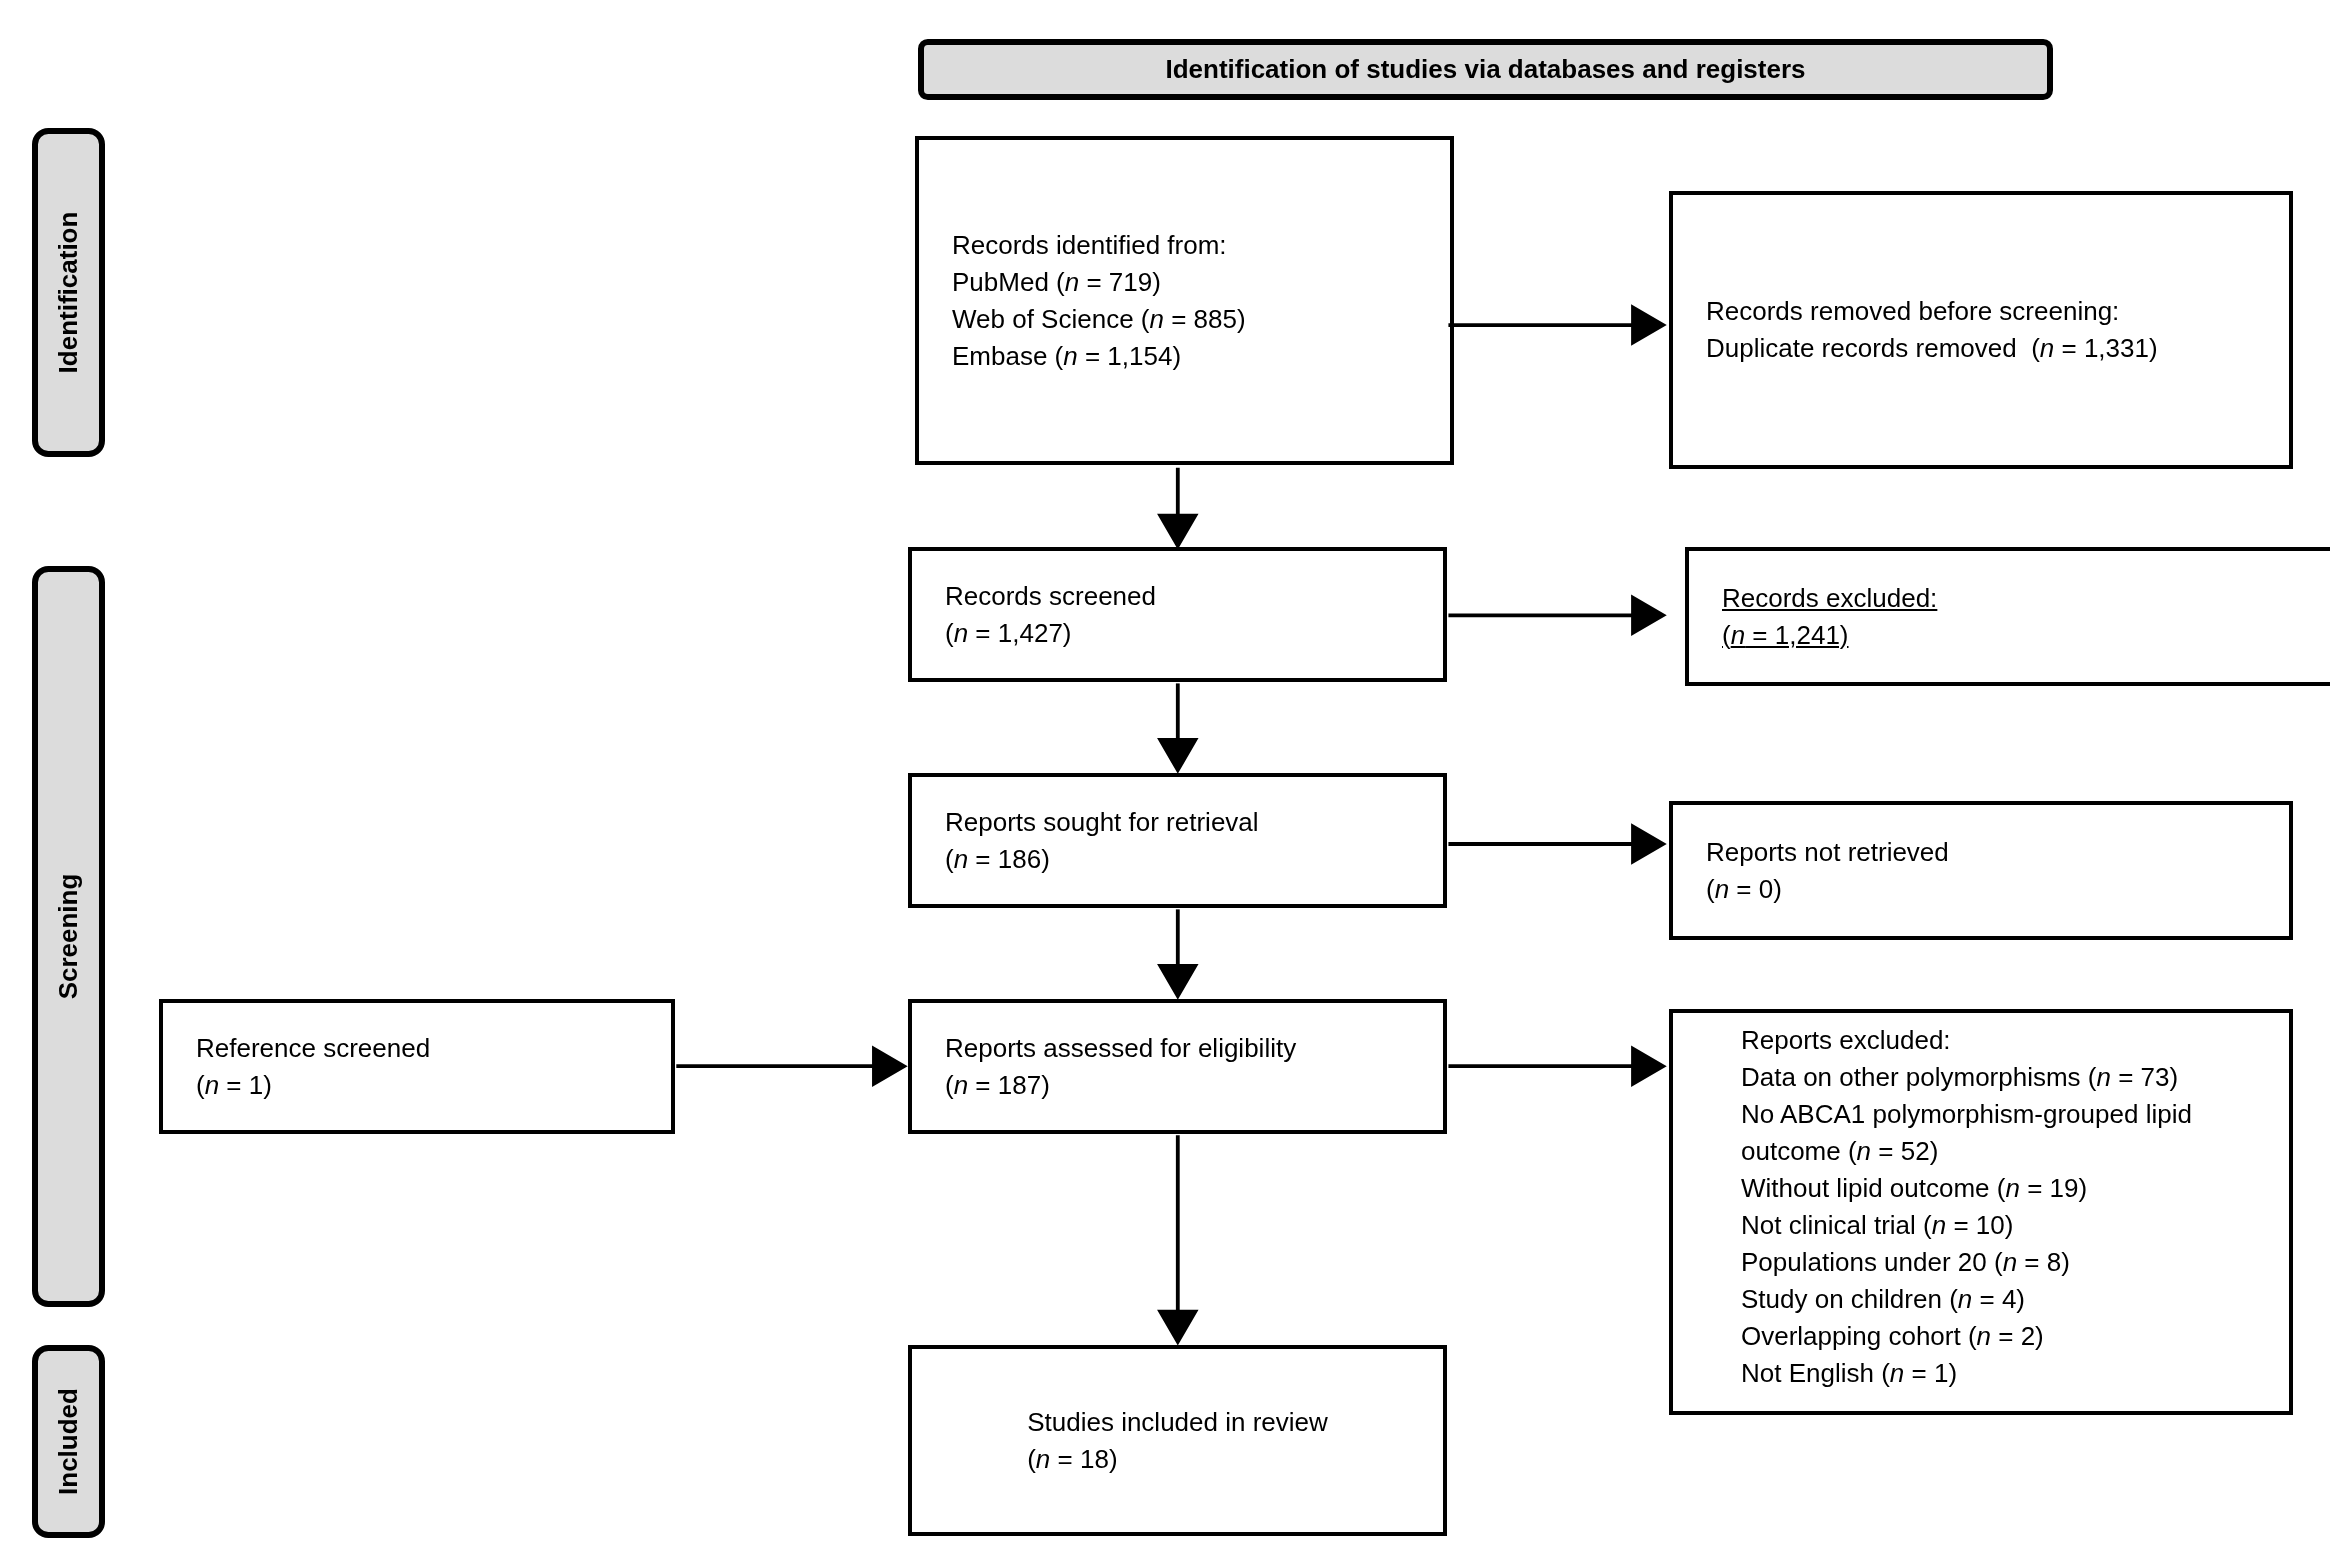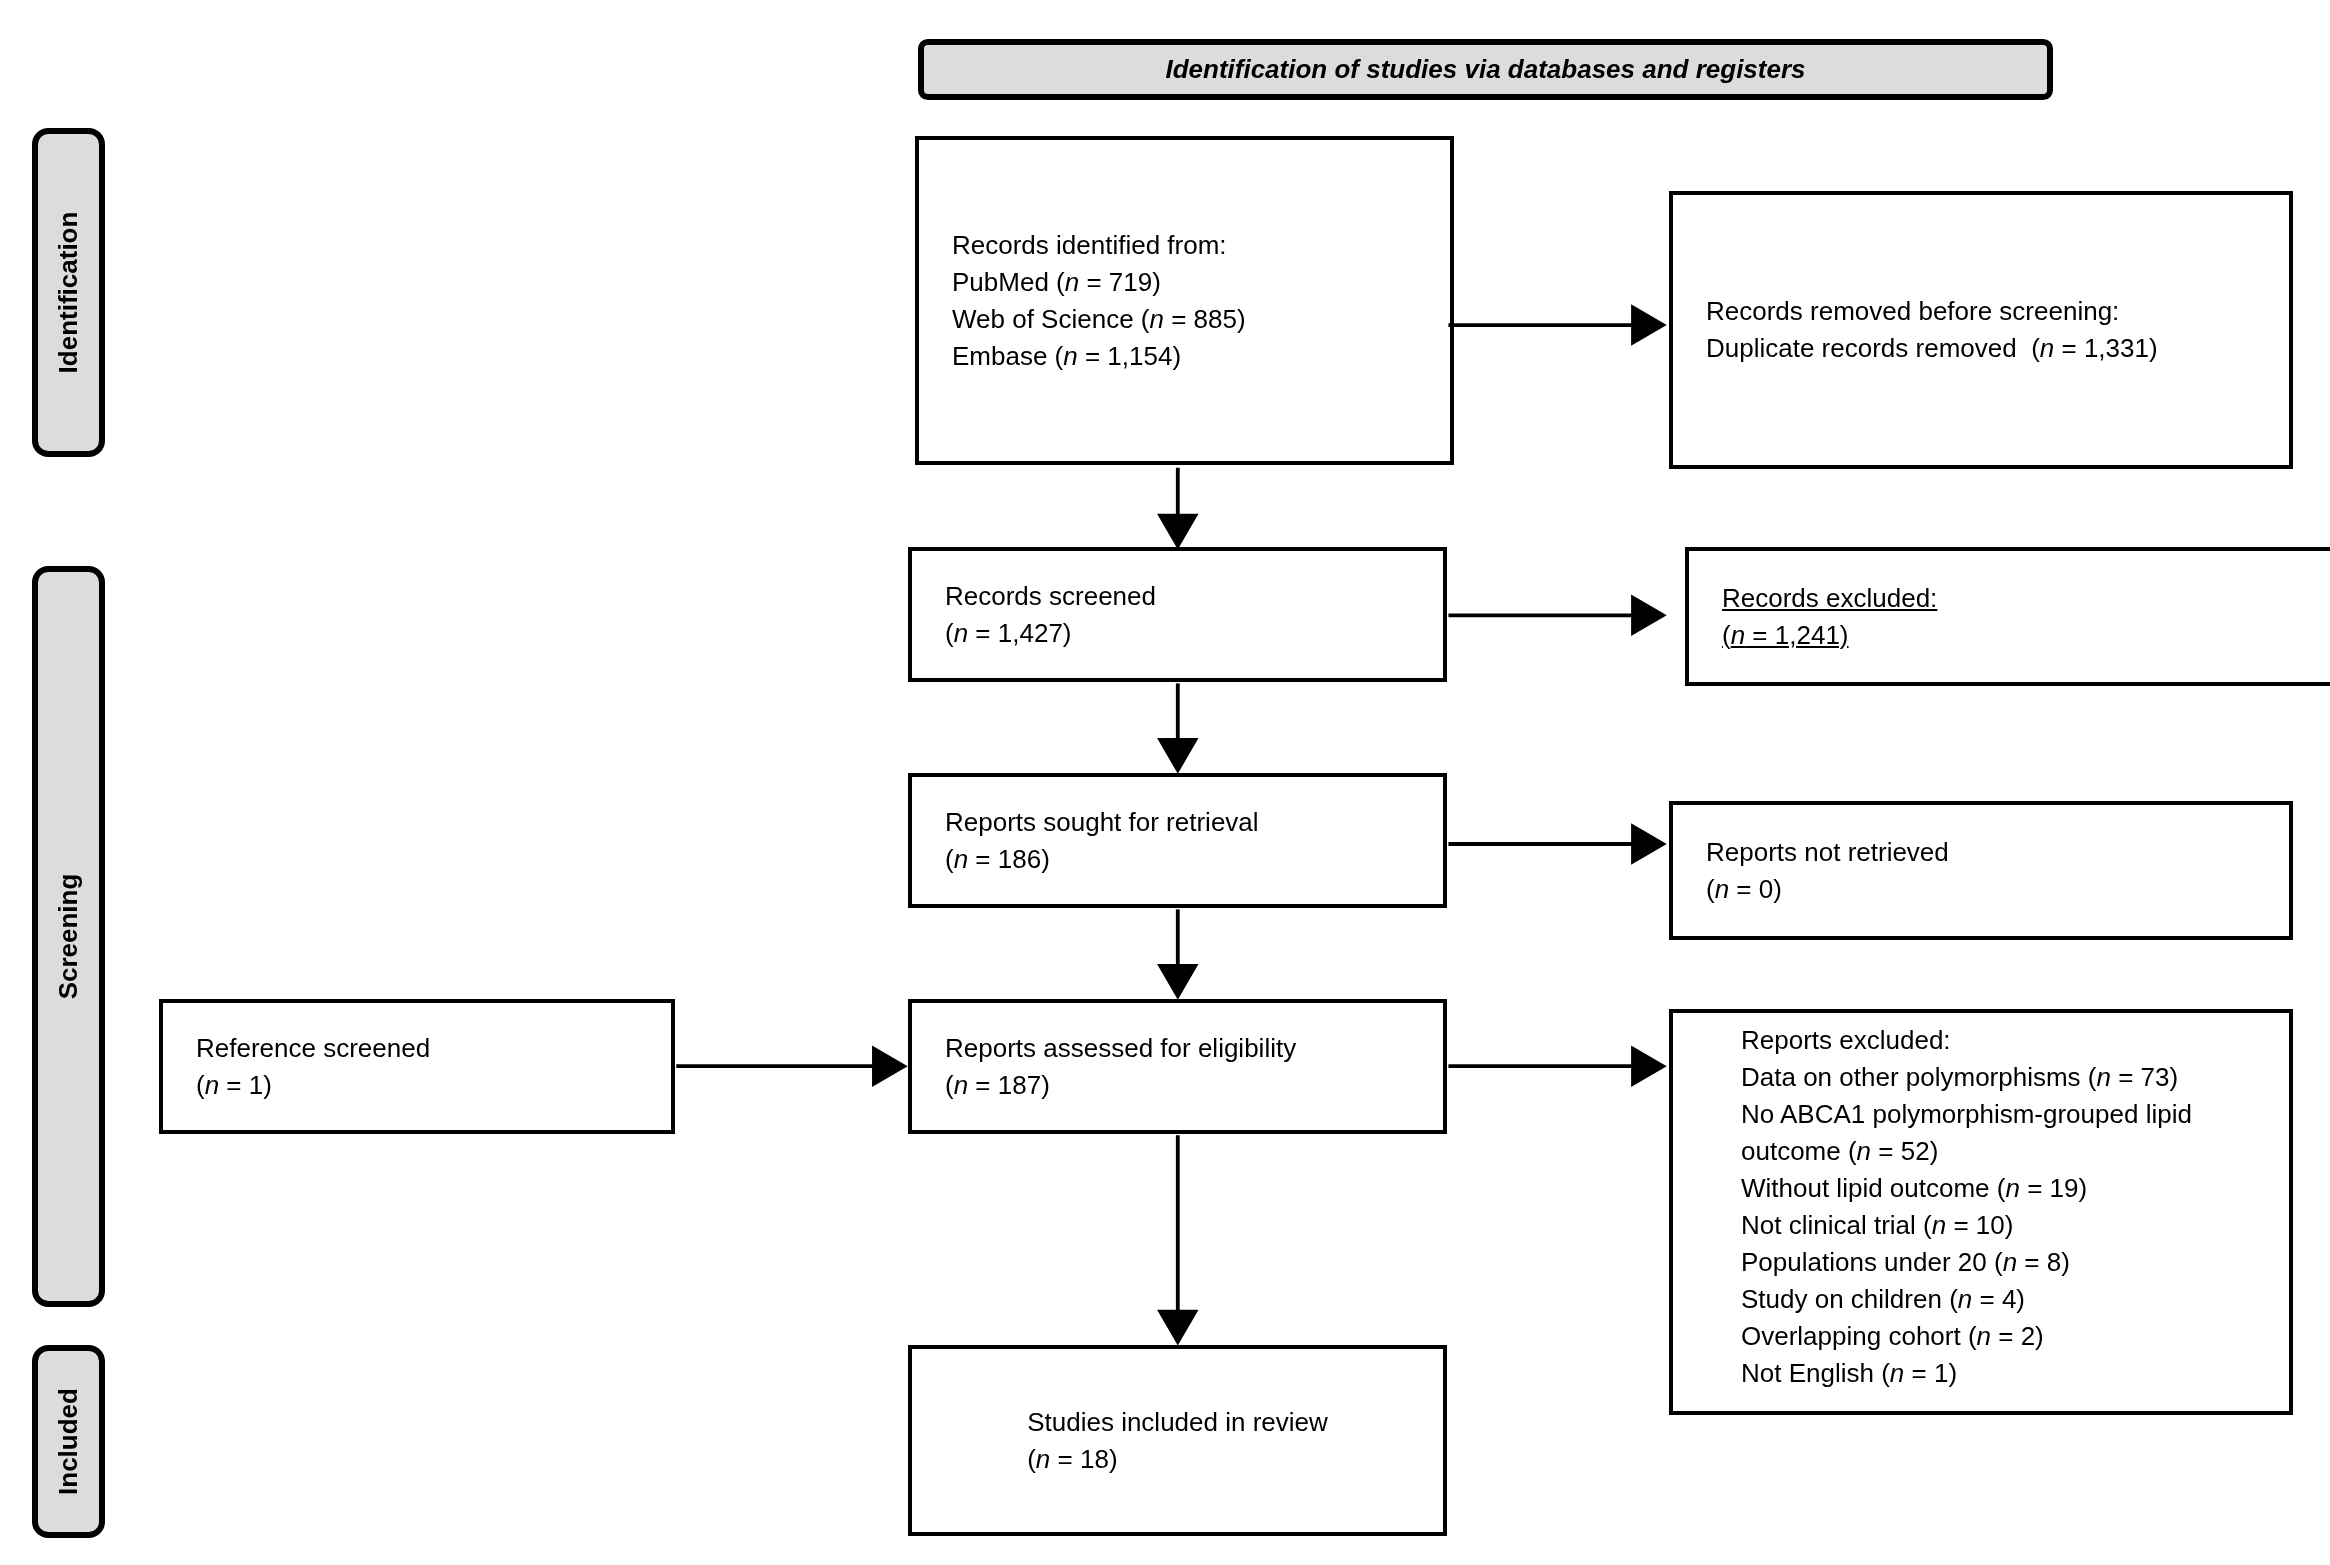--- a/index.html
+++ b/index.html
@@ -31,21 +31,20 @@
     box-sizing: border-box;
     background: #dcdcdc;
     border: 6.5px solid #000000;
     border-radius: 9.8px;
     display: flex;
     align-items: center;
     justify-content: center;
     font-size: 26px;
     font-weight: bold;
     text-align: center;
-    font-style: italic;
   }
   .stage-tab {
     position: absolute;
     box-sizing: border-box;
     background: #dcdcdc;
     border: 6.5px solid #000000;
     border-radius: 16.3px;
     display: flex;
     align-items: center;
     justify-content: center;

